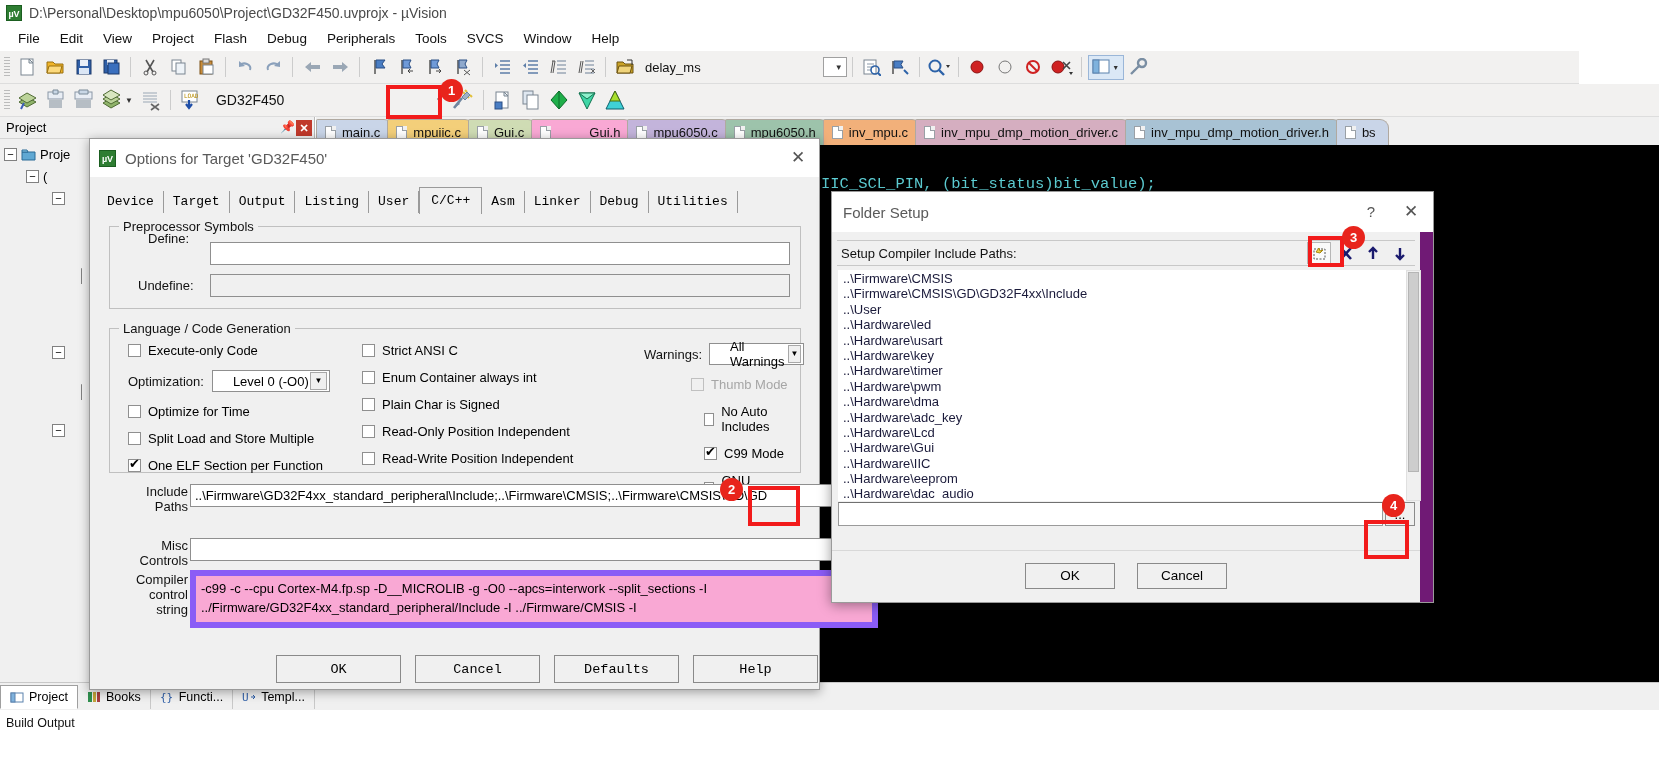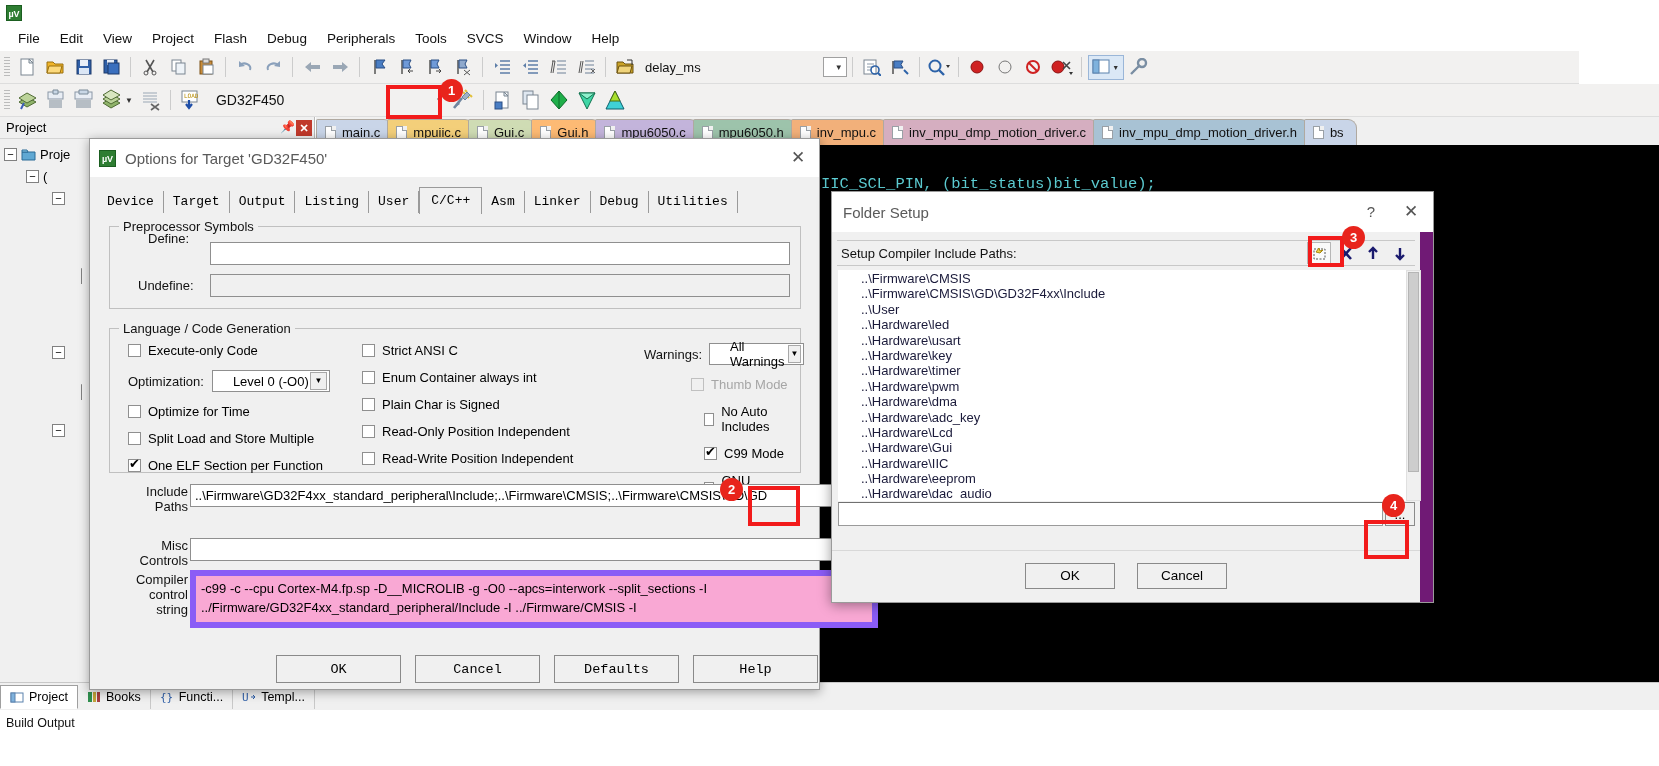--- a/index.html
+++ b/index.html
@@ -115,21 +115,21 @@
   #fsTitle .xx { width:44px; height:40px; text-align:center; line-height:40px; font-size:17px; color:#555; }
   #fsbody { position:absolute; left:0; top:40px; width:588px; height:370px; background:#f0f0f0; }
   #fsToolbar { position:absolute; left:5px; top:8px; width:578px; height:26px;
     border-top:1px solid #c8c8c8; border-bottom:1px solid #c8c8c8;
     display:flex; align-items:center; }
   #fsToolbar .t { font-size:13px; color:#111; padding-left:4px; flex:1; }
   .fsbtn { width:24px; height:22px; display:flex; align-items:center; justify-content:center;
     margin-right:3px; }
   #fsList { position:absolute; left:6px; top:38px; width:577px; height:231px;
     background:#fff; border:1px solid #fff; overflow:hidden; }
-  .plrow { height:15.4px; font-size:13px; color:#1a1a3a; padding-left:22px;
+  .plrow { height:15.4px; font-size:13px; color:#1a1a3a; padding-left:4px;
     font-family:"Liberation Sans", sans-serif; line-height:15.4px; }
   #fsEdit { position:absolute; left:6px; top:270px; width:545px; height:24px;
     background:#fff; border:1px solid #9a9a9a; border-top:1px solid #707070; }
   #fsBtnRow { position:absolute; left:0; top:318px; width:588px; height:50px;
     border-top:1px solid #d8d8d8; background:#f0f0f0; display:flex;
     align-items:center; justify-content:center; gap:22px; }
   #fsScroll { position:absolute; right:-1px; top:38px; width:15px; height:231px;
     background:#f0f0f0; border:1px solid #e0e0e0; }
   #fsScroll .thumb { position:absolute; left:1px; top:1px; width:11px; height:200px;
     background:#cdcdcd; border:1px solid #b5b5b5; }
@@ -137,20 +137,21 @@
   .redbox { position:absolute; border:4px solid #f21b1b; }
   .numbadge { position:absolute; width:23px; height:23px; border-radius:50%;
     background:#e8241c; color:#fff; font-size:13px; font-weight:bold;
     text-align:center; line-height:23px; }
 </style>
 </head>
 <body>
 
 <div id="titlebar">
   <div class="appicon">µV</div>
+  <div class="ttl">D:\Personal\Desktop\mpu6050\Project\GD32F450.uvprojx - µVision</div>
 </div>
 
 <div id="menubar">
   <div class="mi">File</div>
   <div class="mi">Edit</div>
   <div class="mi">View</div>
   <div class="mi">Project</div>
   <div class="mi">Flash</div>
   <div class="mi">Debug</div>
   <div class="mi">Peripherals</div>
@@ -511,21 +512,21 @@
     <span>main.c</span>
     </div>
   <div class="etab" style="background:#f3cf7a;">
     <span class="fic"></span>
     <span>mpuiic.c</span>
     </div>
   <div class="etab" style="background:#cfdcb4;">
     <span class="fic"></span>
     <span>Gui.c</span>
     </div>
-  <div class="etab" style="background:#fdba74;">
+  <div class="etab" style="background:#f9a8d4;gap:32px;">
     <span class="fic"></span>
     <span>Gui.h</span>
     </div>
   <div class="etab" style="background:#c3b4db;">
     <span class="fic"></span>
     <span>mpu6050.c</span>
     </div>
   <div class="etab" style="background:#9dc3ab;">
     <span class="fic"></span>
     <span>mpu6050.h</span>

